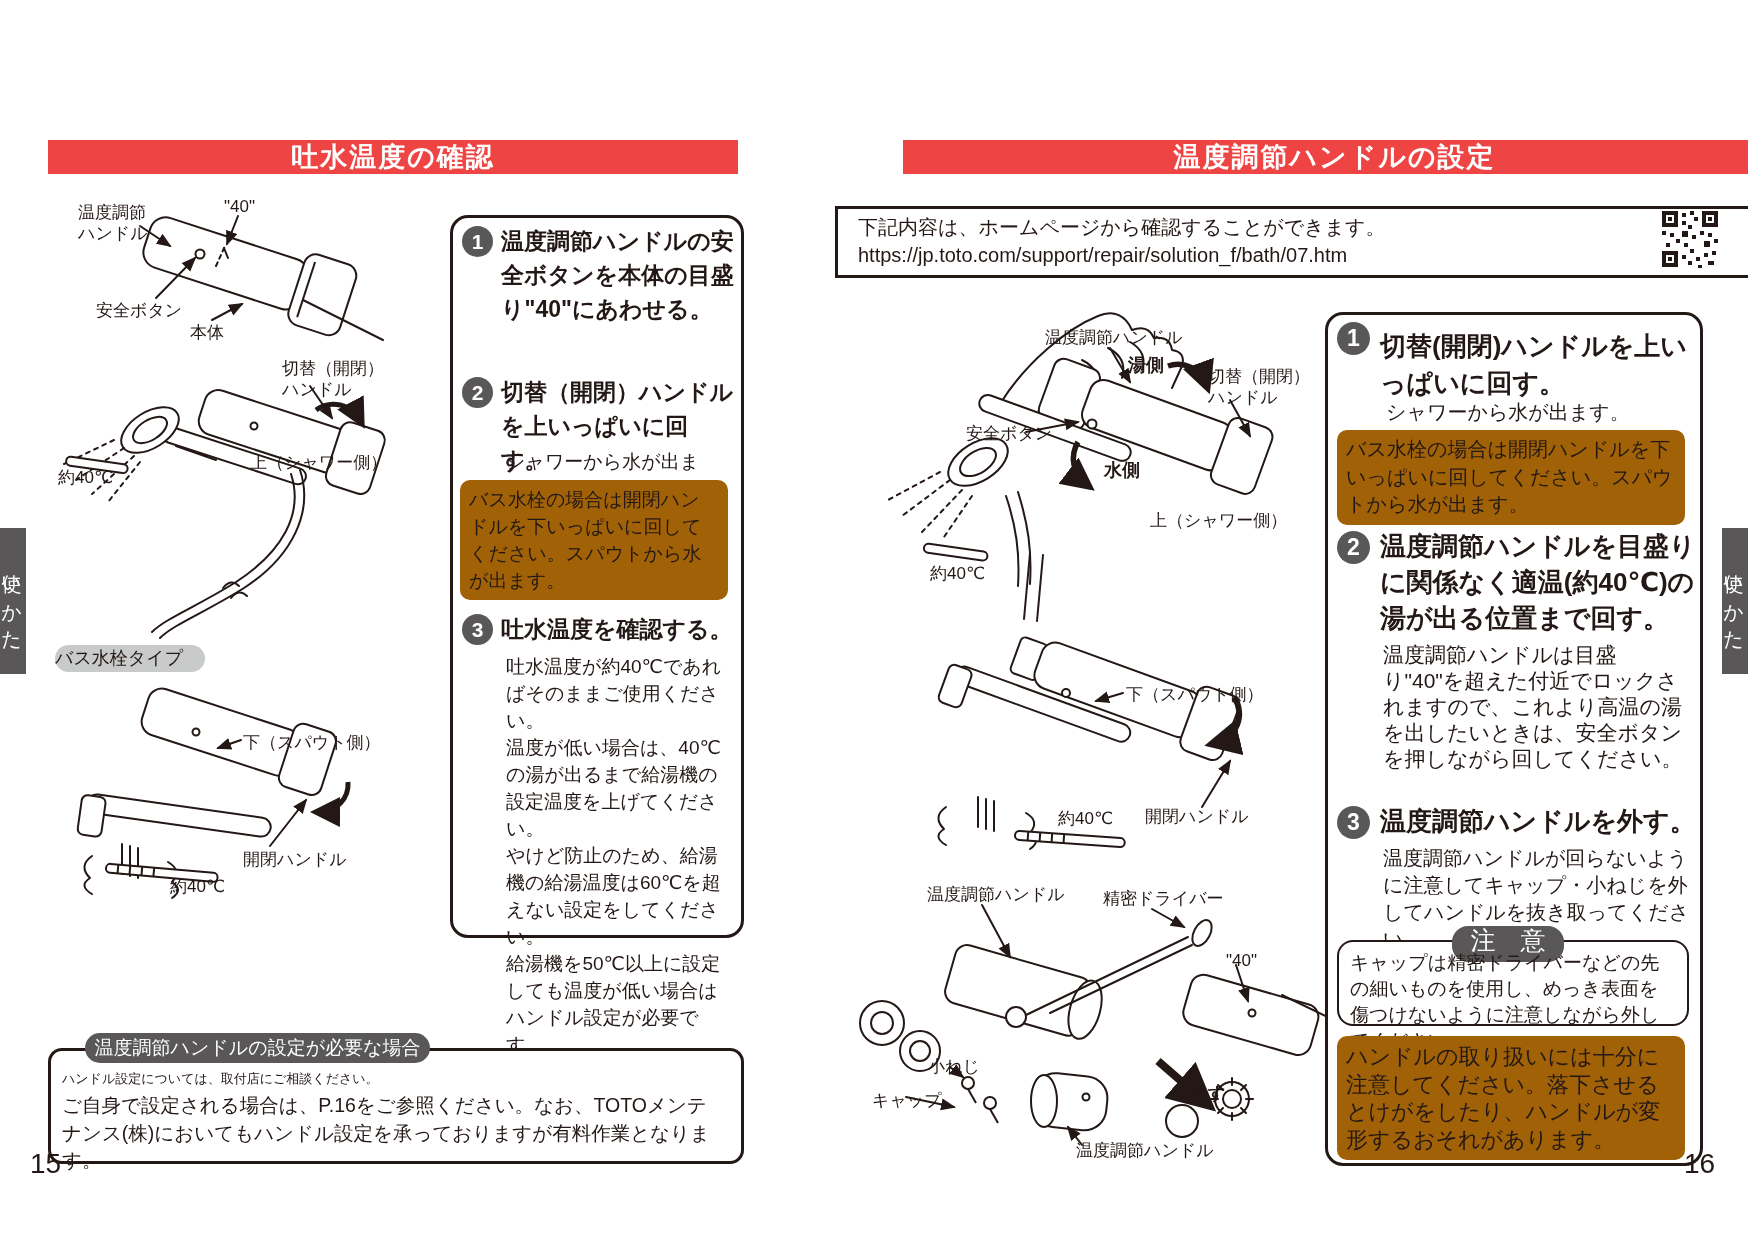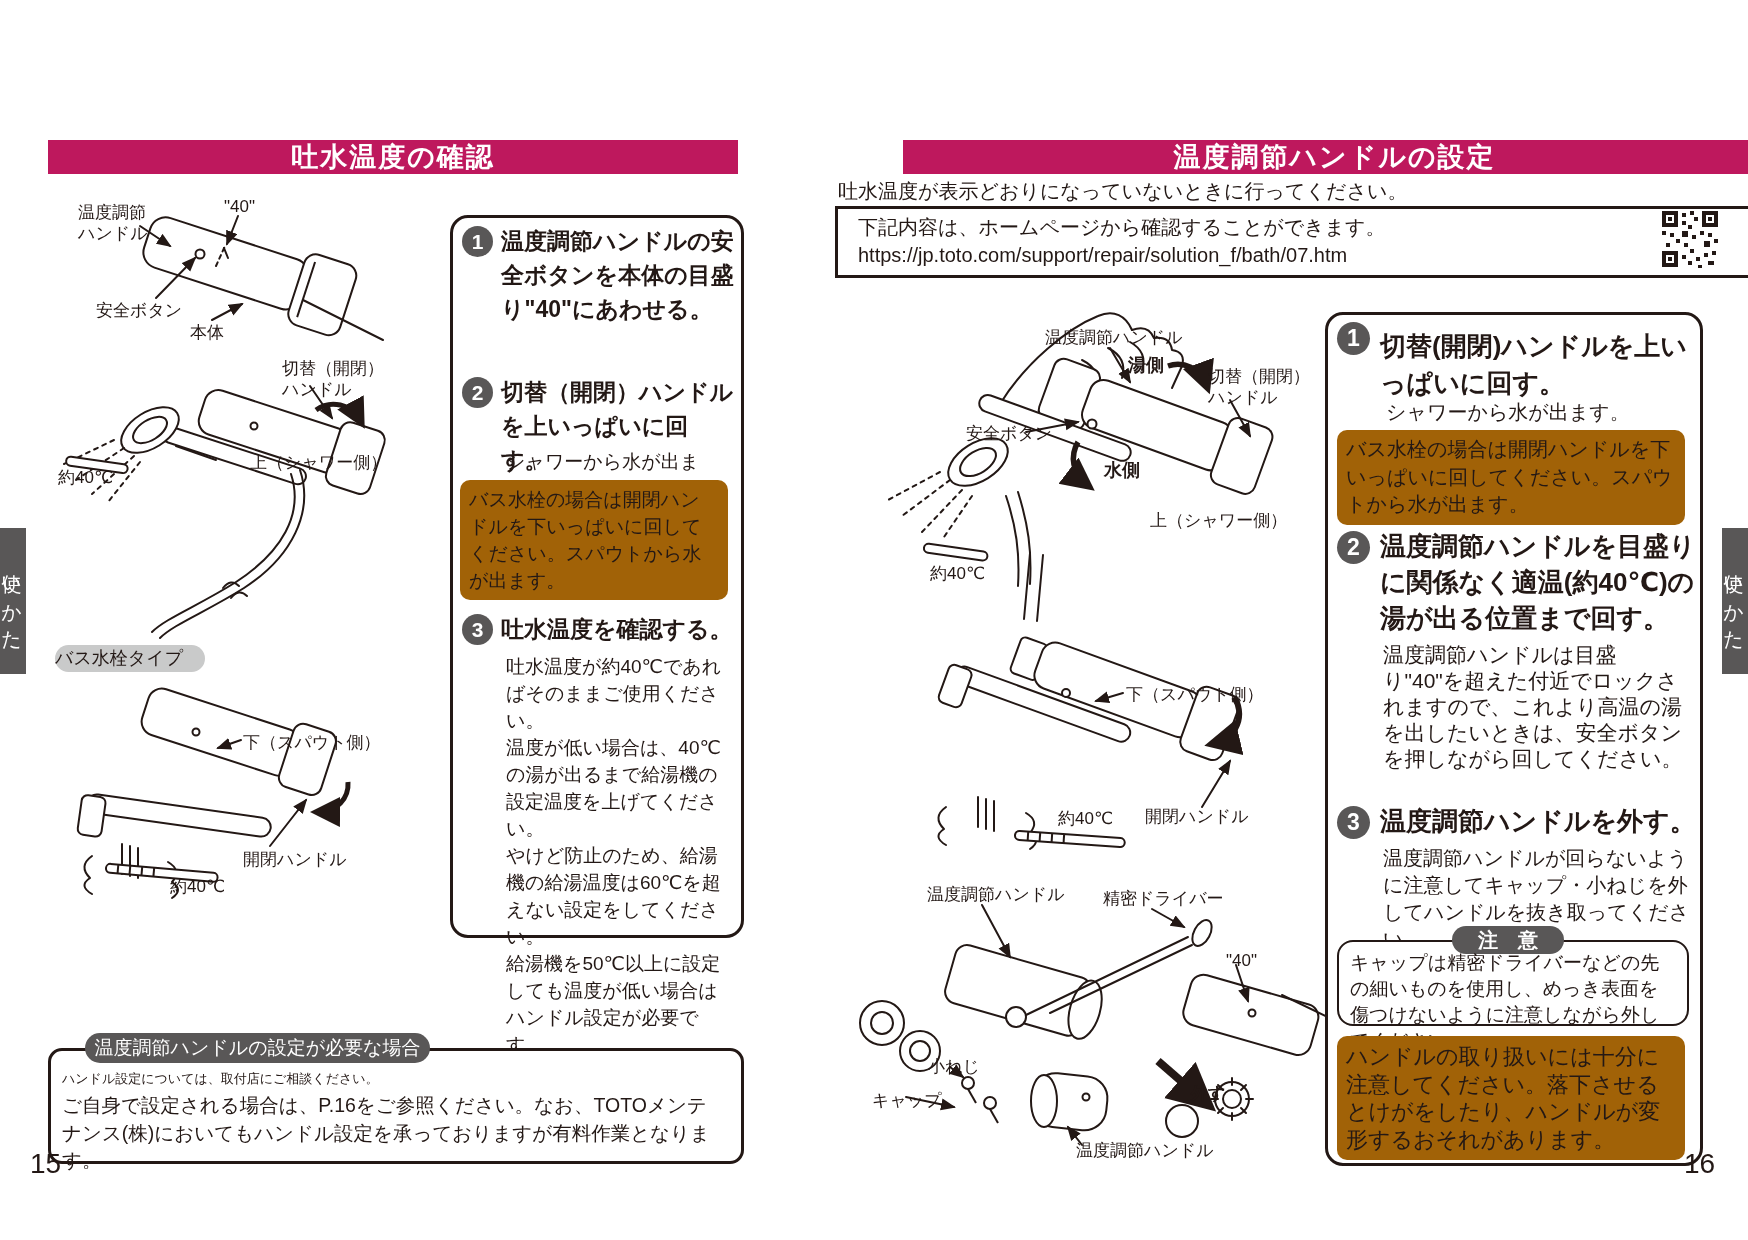--- a/index.html
+++ b/index.html
@@ -1,21 +1,21 @@
 <!DOCTYPE html>
 <html><head>
 <meta charset="utf-8">
 <style>
   html,body{margin:0;padding:0;background:#e8e8e8;}
   #page{position:relative;width:1748px;height:1240px;background:#ffffff;overflow:hidden;
         font-family:"Liberation Sans","DejaVu Sans",sans-serif;color:#231815;}
   .abs{position:absolute;}
   .lbl{position:absolute;font-size:17px;line-height:21px;color:#231815;white-space:pre-line;}
   .b{font-weight:bold;}
-  .bar{position:absolute;background:#be185d;color:#fff;font-weight:bold;font-size:27px;
+  .bar{position:absolute;background:#ef4444;color:#fff;font-weight:bold;font-size:27px;
        text-align:center;line-height:34px;letter-spacing:2px;height:34px;}
   .box{position:absolute;border:3px solid #231815;border-radius:18px;background:#fff;}
   .gnote{position:absolute;background:#a16207;border-radius:10px;color:#231815;}
   .stepnum{position:absolute;width:31px;height:31px;border-radius:50%;background:#595757;
            color:#fff;font-weight:bold;font-size:21px;line-height:31px;text-align:center;}
   .stepnumR{position:absolute;width:33px;height:33px;border-radius:50%;background:#595757;
            color:#fff;font-weight:bold;font-size:23px;line-height:33px;text-align:center;}
   .ltitle{position:absolute;font-size:23px;font-weight:bold;line-height:34px;white-space:pre-line;}
   .lbody{position:absolute;font-size:19px;line-height:27px;white-space:pre-line;}
   .rtitle{position:absolute;font-size:26px;font-weight:bold;line-height:37px;white-space:pre-line;}
@@ -154,21 +154,20 @@
 
   <div class="abs" style="left:48px;top:1048px;width:690px;height:110px;border:3px solid #231815;border-radius:14px;background:#fff;"></div>
   <div class="pill-dark" style="left:85px;top:1033px;width:345px;height:30px;font-size:19px;line-height:30px;">温度調節ハンドルの設定が必要な場合</div>
   <div class="abs" style="left:62px;top:1065px;width:664px;font-size:13px;line-height:27.5px;">ハンドル設定については、取付店にご相談ください。</div>
   <div class="abs" style="left:62px;top:1092px;width:664px;font-size:19.5px;line-height:27.5px;">ご自身で設定される場合は、P.16をご参照ください。なお、TOTOメンテナンス(株)においてもハンドル設定を承っておりますが有料作業となります。</div>
 
   <div class="vtab" style="left:0;top:528px;height:134px;padding:6px 0;">使いかた</div>
   <div class="pagenum" style="left:30px;top:1148px;">15</div>
 
   <div class="bar" style="left:903px;top:140px;width:841px;padding-left:11px;">温度調節ハンドルの設定</div>
-  <div class="abs" style="left:838px;top:178px;font-size:20px;">吐水温度が表示どおりになっていないときに行ってください。</div>
 
   <div class="abs" style="left:835px;top:206px;width:910px;height:66px;border:3px solid #231815;background:#fff;"></div>
   <div class="abs" style="left:858px;top:213px;font-size:20px;line-height:28px;">下記内容は、ホームページから確認することができます。</div>
   <div class="abs" style="left:858px;top:241px;font-size:20px;line-height:28px;">https://jp.toto.com/support/repair/solution_f/bath/07.htm</div>
   <svg style="left:1660px;top:209px;" width="60" height="60" viewBox="0 0 60 60">
     <rect x="0" y="0" width="60" height="60" fill="#fff"></rect>
     <g fill="#231815">
       <rect x="2" y="2" width="16" height="16"></rect>
         <rect x="42" y="2" width="16" height="16"></rect>
         <rect x="2" y="42" width="16" height="16"></rect>
@@ -350,21 +349,21 @@
 
   <div class="stepnumR" style="left:1337px;top:531px;">2</div>
   <div class="rtitle" style="left:1380px;top:528px;width:316px;line-height:36px;">温度調節ハンドルを目盛りに関係なく適温(約40℃)の湯が出る位置まで回す。</div>
   <div class="rbody" style="left:1383px;top:642px;width:308px;">温度調節ハンドルは目盛り"40"を超えた付近でロックされますので、これより高温の湯を出したいときは、安全ボタンを押しながら回してください。</div>
 
   <div class="stepnumR" style="left:1337px;top:806px;">3</div>
   <div class="rtitle" style="left:1380px;top:803px;width:316px;">温度調節ハンドルを外す。</div>
   <div class="abs" style="left:1383px;top:845px;width:308px;font-size:20px;line-height:27px;">温度調節ハンドルが回らないように注意してキャップ・小ねじを外してハンドルを抜き取ってください。</div>
 
   <div class="abs" style="left:1337px;top:940px;width:348px;height:82px;border:2.5px solid #231815;border-radius:16px;background:#fff;"></div>
-  <div class="pill-dark" style="left:1452px;top:926px;width:112px;height:28px;font-size:20px;line-height:28px;font-weight:bold;">注　意</div>
+  <div class="pill-dark" style="left:1452px;top:926px;width:112px;height:36px;font-size:25px;line-height:28px;font-weight:normal;">注　意</div>
   <div class="abs" style="left:1350px;top:950px;width:324px;font-size:19px;line-height:26px;">キャップは精密ドライバーなどの先の細いものを使用し、めっき表面を傷つけないように注意しながら外してください。</div>
 
   <div class="gnote" style="left:1337px;top:1036px;width:330px;padding:7px 9px;font-size:22px;line-height:27.5px;">ハンドルの取り扱いには十分に注意してください。落下させるとけがをしたり、ハンドルが変形するおそれがあります。</div>
 
   <div class="vtab" style="left:1722px;top:528px;height:134px;padding:6px 0;">使いかた</div>
   <div class="pagenum" style="left:1684px;top:1148px;">16</div>
 
 </div>
 
 </body></html>

